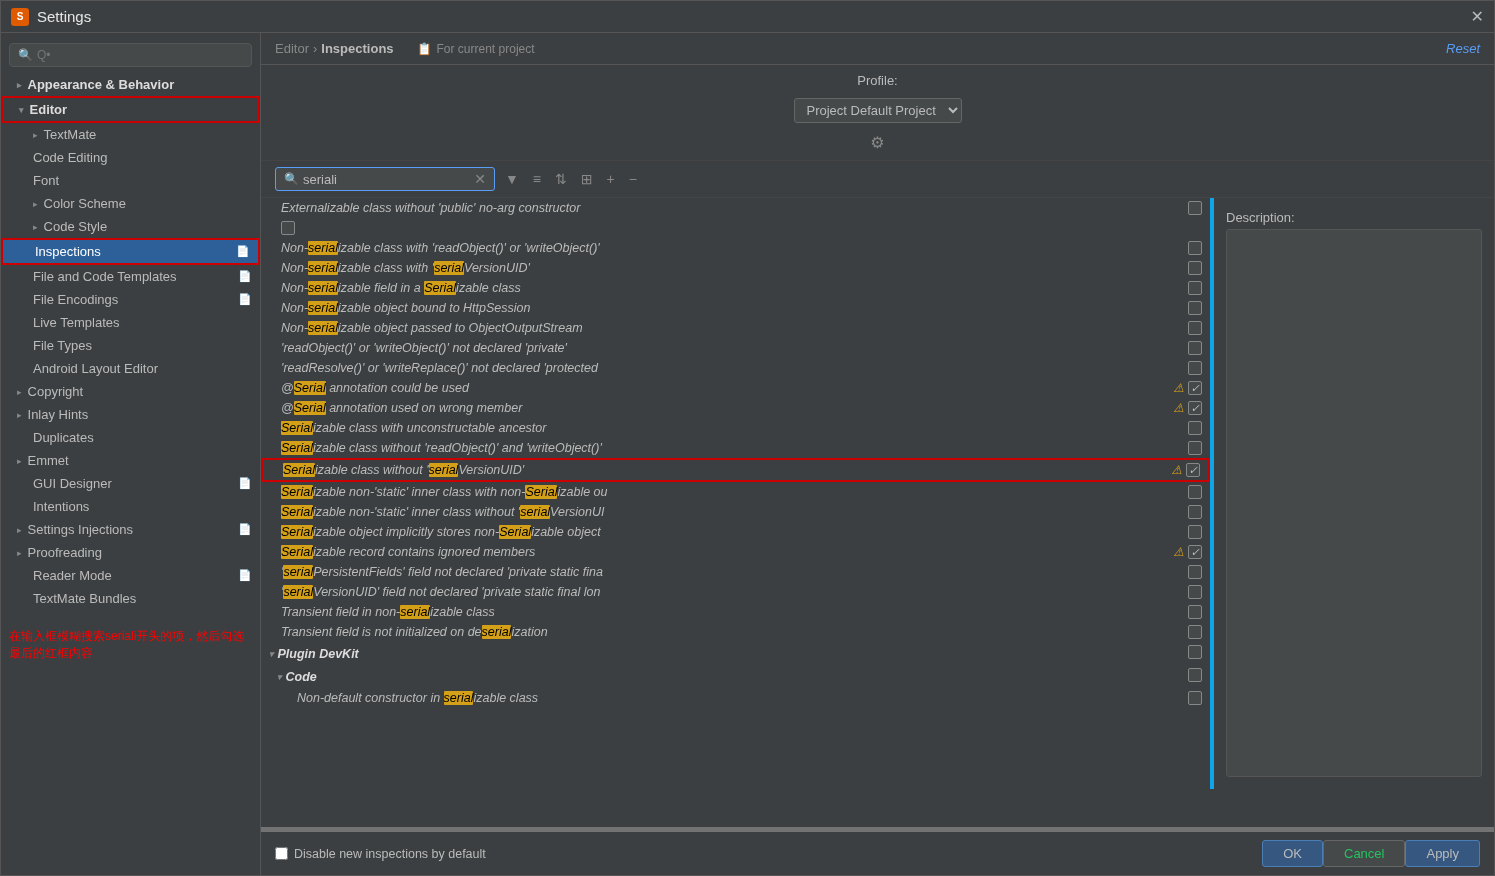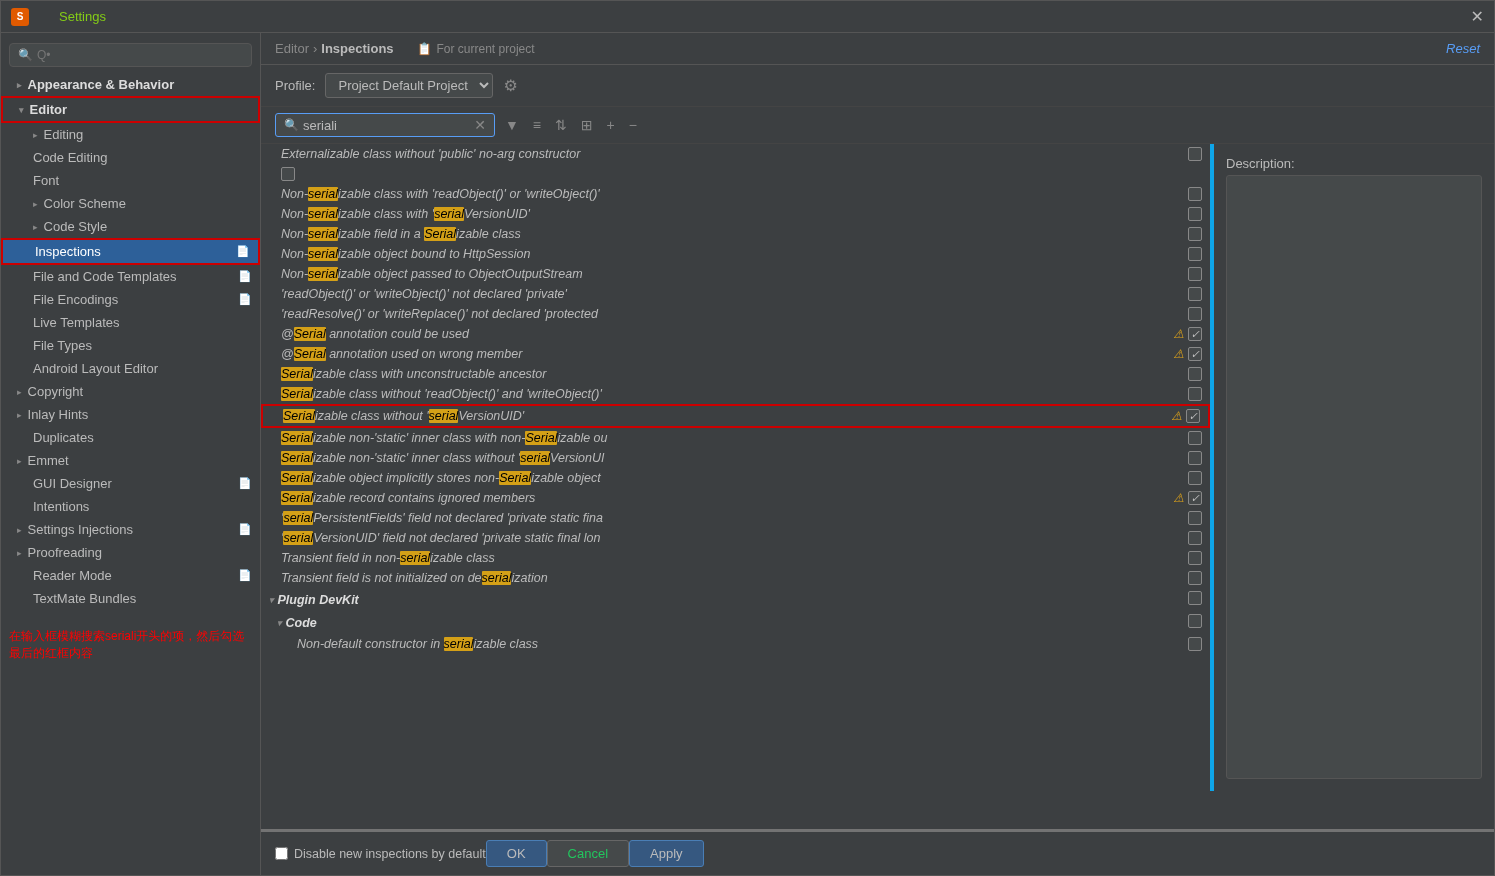--- a/index.html
+++ b/index.html
@@ -1,59 +1,59 @@
 <!DOCTYPE html>
 <html><head>
   <meta charset="utf-8">
   <style>
     * { box-sizing: border-box; margin: 0; padding: 0; }
     body { font-family: 'Segoe UI', Arial, sans-serif; font-size: 13px; background: #3c3f41; color: #bbb; }
     .dialog { width: 1495px; height: 876px; background: #3c3f41; display: flex; flex-direction: column; border: 1px solid #555; }
     .titlebar { background: #3c3f41; display: flex; align-items: center; justify-content: space-between; padding: 6px 10px; border-bottom: 1px solid #555; }
     .titlebar-left { display: flex; align-items: center; gap: 8px; }
     .titlebar-icon { width: 18px; height: 18px; background: #e05a00; border-radius: 3px; display: flex; align-items: center; justify-content: center; color: white; font-size: 10px; font-weight: bold; }
-    .titlebar-title { color: #84cc16; font-size: 13px; margin-left: 22px; }
+    .titlebar-title { color: #e5e5e5; font-size: 15px; }
     .close-btn { color: #bbb; cursor: pointer; font-size: 16px; background: none; border: none; }
     .content { display: flex; flex: 1; overflow: hidden; }
     .sidebar { width: 260px; background: #3c3f41; border-right: 1px solid #555; display: flex; flex-direction: column; overflow-y: auto; padding: 4px 0; }
     .search-box { margin: 6px 8px; background: #45494a; border: 1px solid #555; border-radius: 4px; padding: 4px 8px; color: #bbb; font-size: 12px; display: flex; align-items: center; gap: 4px; }
     .search-box input { background: none; border: none; outline: none; color: #bbb; font-size: 12px; width: 100%; }
     .sidebar-item { padding: 4px 8px 4px 16px; cursor: pointer; color: #bbb; font-size: 13px; display: flex; align-items: center; gap: 4px; }
     .sidebar-item.selected { background: #2d6099; color: white; }
     .sidebar-item.group { font-weight: bold; color: #ddd; padding-left: 8px; }
     .sidebar-item.level1 { padding-left: 16px; }
     .sidebar-item.level2 { padding-left: 32px; }
     .triangle { display: inline-block; font-size: 9px; color: #888; margin-right: 2px; }
     .main-panel { flex: 1; display: flex; flex-direction: column; background: #3c3f41; }
     .main-header { padding: 8px 14px; border-bottom: 1px solid #555; display: flex; align-items: center; justify-content: space-between; }
     .breadcrumb { display: flex; align-items: center; gap: 4px; color: #888; font-size: 13px; }
     .breadcrumb .active { color: #bbb; font-weight: bold; }
     .reset-btn { color: #589df6; cursor: pointer; font-size: 13px; background: none; border: none; font-style: italic; }
-    .profile-row { padding: 8px 14px; display: flex; align-items: center; gap: 10px; border-bottom: 1px solid #444; }
+    .profile-row { padding: 8px 14px; display: flex; align-items: center; gap: 10px; border-bottom: 1px solid #444; flex-direction: column; }
     .profile-label { color: #bbb; }
     .profile-select { background: #45494a; border: 1px solid #666; color: #bbb; padding: 3px 8px; border-radius: 3px; font-size: 13px; }
     .gear-btn { color: #888; font-size: 16px; cursor: pointer; background: none; border: none; }
     .filter-row { padding: 6px 14px; display: flex; align-items: center; gap: 6px; border-bottom: 1px solid #444; }
     .filter-input-wrap { background: #45494a; border: 1px solid #589df6; border-radius: 3px; padding: 3px 8px; display: flex; align-items: center; gap: 4px; flex: 1; max-width: 220px; }
     .filter-input { background: none; border: none; outline: none; color: #bbb; font-size: 13px; width: 100%; }
     .filter-icon { color: #888; font-size: 12px; }
     .toolbar-btn { color: #888; font-size: 14px; cursor: pointer; background: none; border: none; padding: 2px 4px; }
     .panels { display: flex; flex: 1; overflow: hidden; }
     .inspection-list { flex: 1; overflow-y: auto; border-right: 4px solid #0ea5e9; font-style: italic; }
     .inspection-item { padding: 3px 8px 3px 20px; display: flex; align-items: center; justify-content: space-between; cursor: pointer; font-size: 12.5px; color: #bbb; }
     .inspection-item .item-label { flex: 1; }
     .inspection-item .item-icons { display: flex; align-items: center; gap: 4px; }
     .warn-icon { color: #e6a817; font-size: 12px; }
     .checkbox { width: 14px; height: 14px; border: 1px solid #888; background: #45494a; display: inline-flex; align-items: center; justify-content: center; border-radius: 2px; }
     .checkbox.checked::after { content: '✓'; color: #bbb; font-size: 11px; }
     .highlight-text { background: #d4a017; color: #000; border-radius: 1px; }
     .desc-panel { width: 280px; padding: 12px; display: flex; flex-direction: column; gap: 4px; }
     .desc-label { color: #bbb; font-size: 13px; }
     .desc-box { flex: 1; background: #45494a; border: 1px solid #555; border-radius: 3px; min-height: 200px; }
-    .footer { border-top: 3px solid #737373; padding: 8px 14px; display: flex; align-items: center; justify-content: flex-start; margin-top: 38px; }
+    .footer { border-top: 5px solid #737373; padding: 8px 14px; display: flex; align-items: center; justify-content: space-between; margin-top: 38px; }
     .disable-new { display: flex; align-items: center; gap: 6px; color: #bbb; font-size: 12.5px; }
     .footer-btns { display: flex; }
     .btn { padding: 5px 20px; border-radius: 3px; cursor: pointer; font-size: 13px; }
     .btn-primary { background: #365880; border: 1px solid #4a7eb5; color: #bbb; }
     .btn-secondary { background: #45494a; border: 1px solid #666; color: #22c55e; }
     .btn-apply { background: #365880; border: 1px solid #4a7eb5; color: #bbb; }
     .plugin-section { padding: 3px 8px 3px 8px; font-weight: bold; color: #ddd; font-size: 12.5px; display: flex; align-items: center; gap: 4px; }
     .code-section { padding: 3px 8px 3px 16px; font-weight: bold; color: #ddd; font-size: 12.5px; display: flex; align-items: center; gap: 4px; }
     .section-chevron { font-size: 9px; color: #888; }
     .sidebar-file-icon { font-size: 11px; color: #888; margin-left: auto; }
@@ -85,21 +85,21 @@
       </div>
 
 
       <div class="sidebar-item level1" style="border:2px solid #cc0000; font-weight:bold; color:#ddd;">
         <span class="triangle">▾</span>
         <span>Editor</span>
       </div>
 
       <div class="sidebar-item level2">
         <span class="triangle">▸</span>
-        <span>Editing</span>
+        <span>TextMate</span>
       </div>
 
       <div class="sidebar-item level2">
         <span>Code Editing</span>
       </div>
 
       <div class="sidebar-item level2">
         <span>Font</span>
       </div>
 

